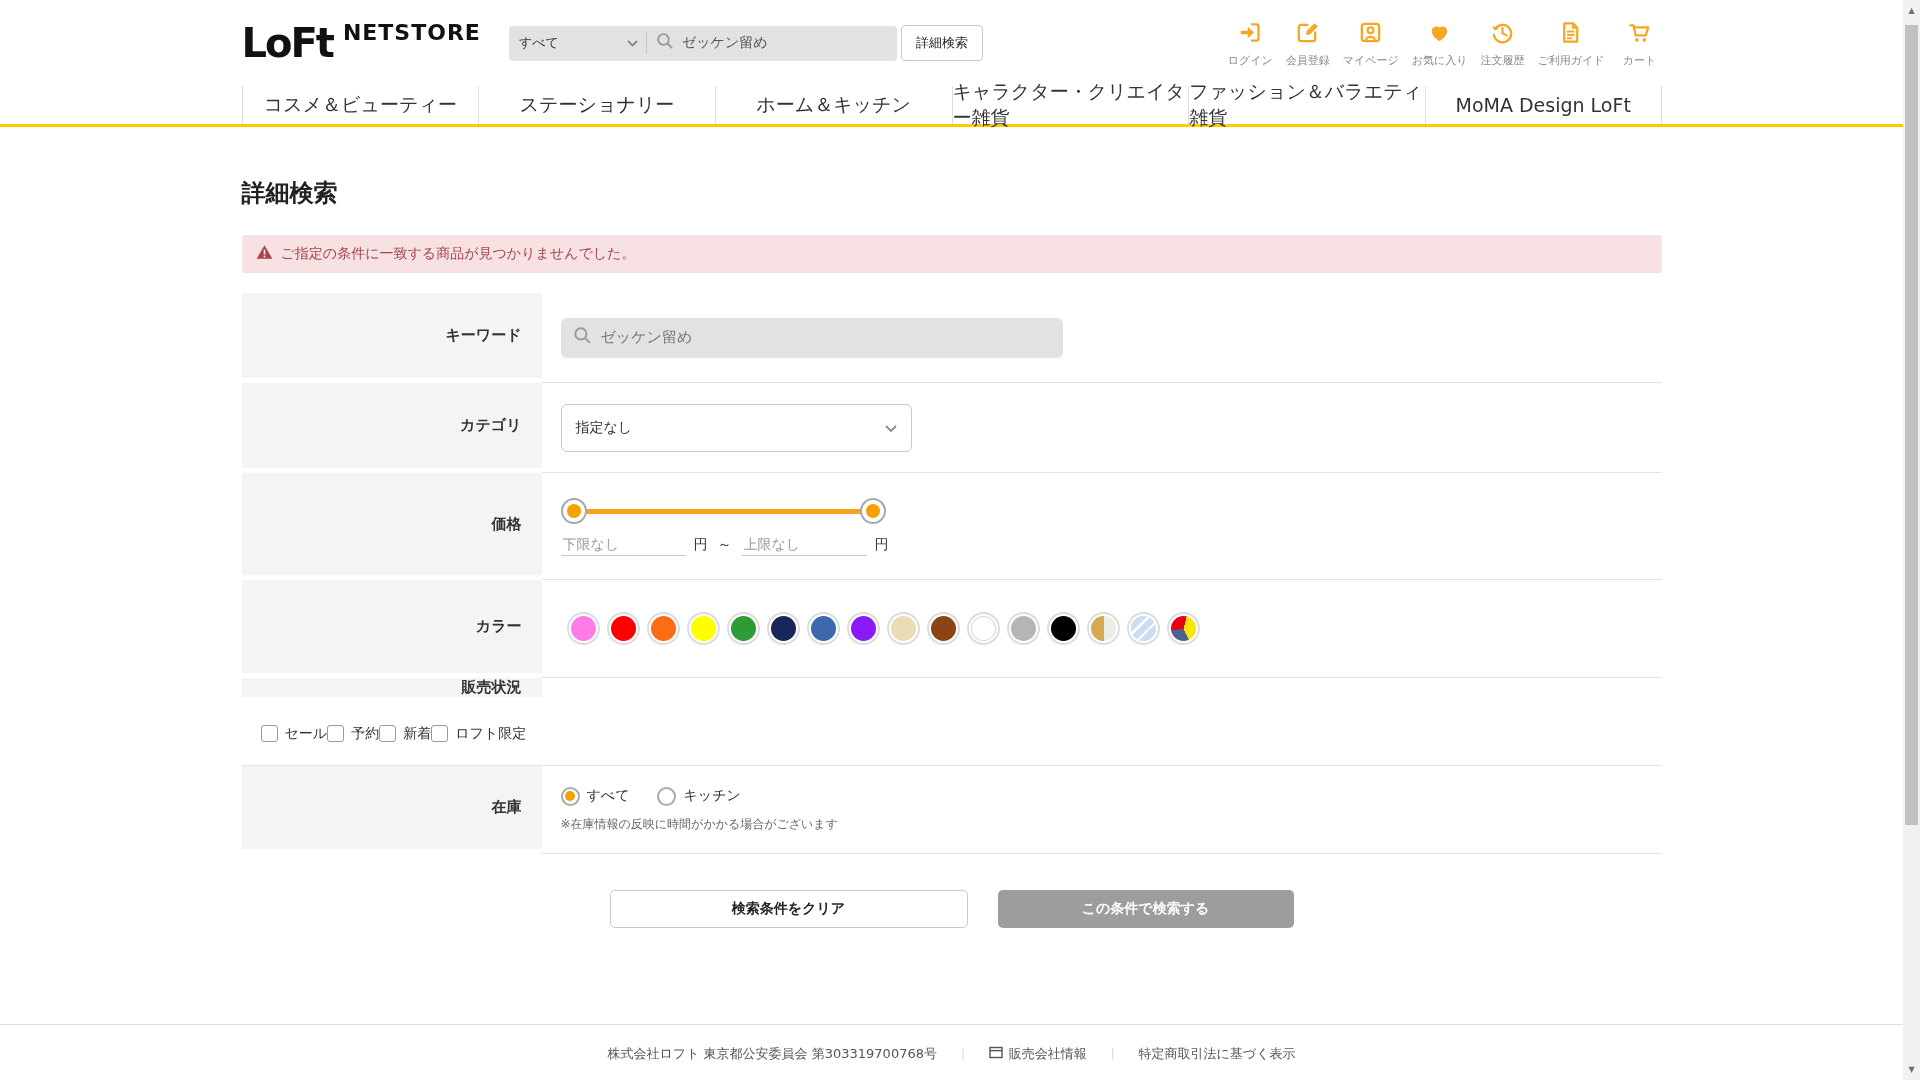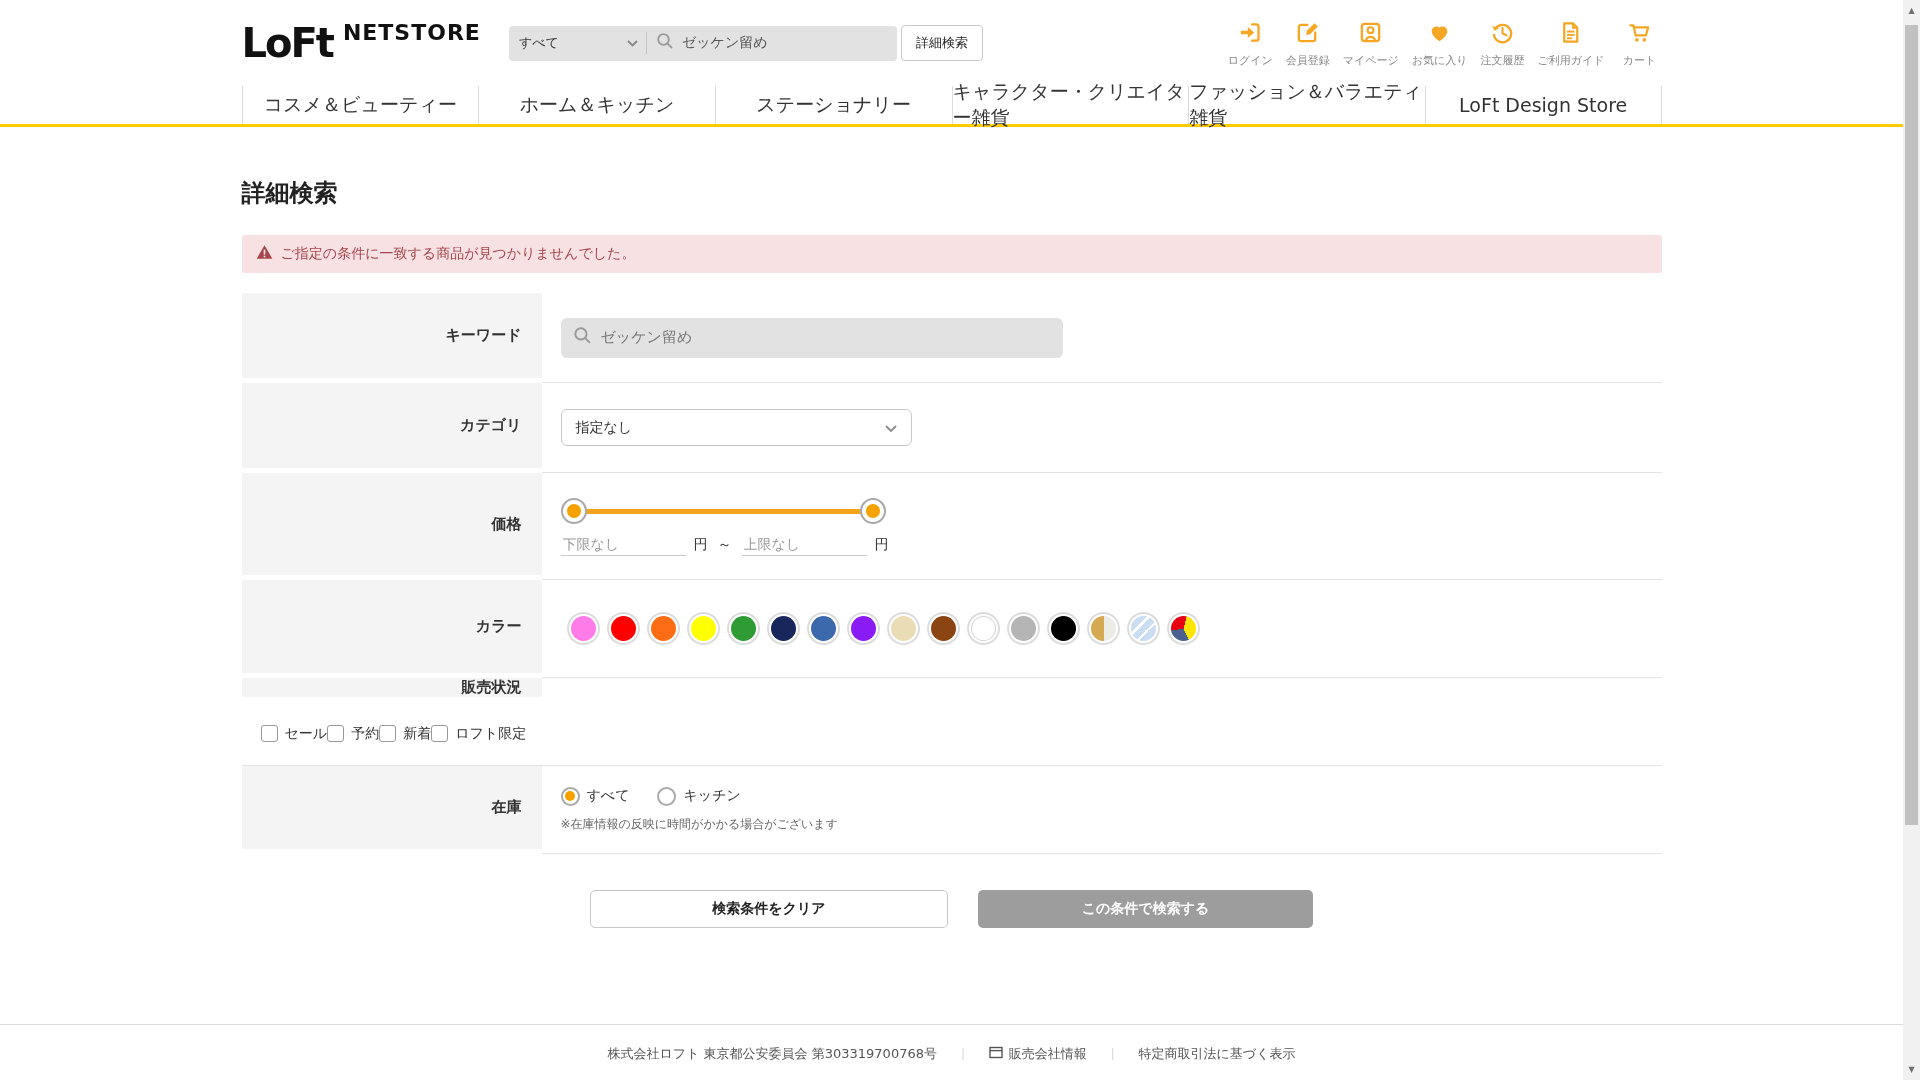--- a/index.html
+++ b/index.html
@@ -49,21 +49,21 @@
   .form-content { flex:1; border-bottom:1px solid #E3E3E3; padding-left:19px;
     display:flex; flex-direction:column; justify-content:center; }
   .row-keyword { height:90px; } .row-category { height:90px; } .row-price { height:107px; }
   .row-color { height:98px;text-align:right; } .row-status { height:88px;flex-direction:column; } .row-stock { height:88px; }
 
   .kw-input-wrap { width:502px; height:40px; background:#E2E2E2; border-radius:6px;
     display:flex; align-items:center; padding:0 12px; }
   .kw-input-wrap input { flex:1; margin-left:9px; border:none; background:transparent;
     font-size:15px; color:#777; outline:none; font-family:inherit; }
 
-  .select-box { width:351px; height:37px; background:#fff; border:1px solid #C9C9C9;
+  .select-box { width:351px; height:48px; background:#fff; border:1px solid #C9C9C9;
     border-radius:6px; display:flex; align-items:center; padding:0 14px; cursor:pointer;gap:38px; }
   .select-box .sel-val { font-size:14px; color:#333; flex:1; }
 
   .slider { position:relative; width:325px; height:26px; margin-top:2px; }
   .slider .track { position:absolute; top:11px; left:13px; width:299px; height:5px; background:#F5A31A; }
   .slider .handle { position:absolute; top:0; width:26px; height:26px; border-radius:50%;
     background:#fff; border:2px solid #A9A9A9; display:flex; align-items:center;
     justify-content:center; cursor:pointer; }
   .slider .handle::after { content:""; width:14px; height:14px; border-radius:50%; background:#F5A200; }
   .slider .h-left { left:0; } .slider .h-right { left:299px; }
@@ -85,21 +85,21 @@
   .radio-group { display:flex; align-items:center; gap:28px; }
   .radio-item { display:flex; align-items:center; gap:7px; cursor:pointer; }
   .radio { width:19px; height:19px; border:2px solid #AAA; border-radius:50%; background:#fff;
     display:flex; align-items:center; justify-content:center; }
   .radio.selected::after { content:""; width:10px; height:10px; border-radius:50%; background:#F5A200; }
   .stock-note { margin-top:10px; font-size:12px; color:#666; }
 
   .actions { margin-top:36px; display:flex; justify-content:center; gap:30px; }
   .btn-clear { width:358px; height:38px; background:#fff; border:1px solid #C9C9C9;
     border-radius:5px; font-size:14px; font-weight:bold; color:#222; cursor:pointer; font-family:inherit; }
-  .btn-search { width:335px; height:38px; background:#9D9D9D; border:none; border-radius:5px;
+  .btn-search { width:296px; height:38px; background:#9D9D9D; border:none; border-radius:5px;
     font-size:14px; font-weight:bold; color:#fff; cursor:pointer; font-family:inherit; }
 
   
   .footer { margin-top:96px; border-top:1px solid #DDD; height:58px;
     display:flex; align-items:center; justify-content:center; }
   .footer .f-item { font-size:13px; color:#555; display:flex; align-items:center; gap:6px; }
   .footer a.f-item { cursor:pointer; text-decoration:none; }
   .footer .f-sep { color:#CCC; margin:0 20px; font-size:12px; }
 
   
@@ -209,25 +209,25 @@
           </span>
           <span class="ql-label">カート</span>
         </div>
       </div>
     </div>
   </header>
 
   <nav class="nav">
     <div class="nav-inner">
       <div class="nav-item">コスメ＆ビューティー</div>
+      <div class="nav-item">ステーショナリー</div>
       <div class="nav-item">ホーム＆キッチン</div>
-      <div class="nav-item">ステーショナリー</div>
       <div class="nav-item">キャラクター・クリエイター雑貨</div>
       <div class="nav-item">ファッション＆バラエティ雑貨</div>
-      <div class="nav-item">LoFt Design Store</div>
+      <div class="nav-item">MoMA Design LoFt</div>
     </div>
   </nav>
 
   <main class="container">
     <h1 class="page-title">詳細検索</h1>
 
     <div class="error-box">
       <span>
         <svg width="17" height="16" viewBox="0 0 18 17">
             <path d="M9 1.2L17.3 15.6H.7z" fill="#A4464E"></path>

